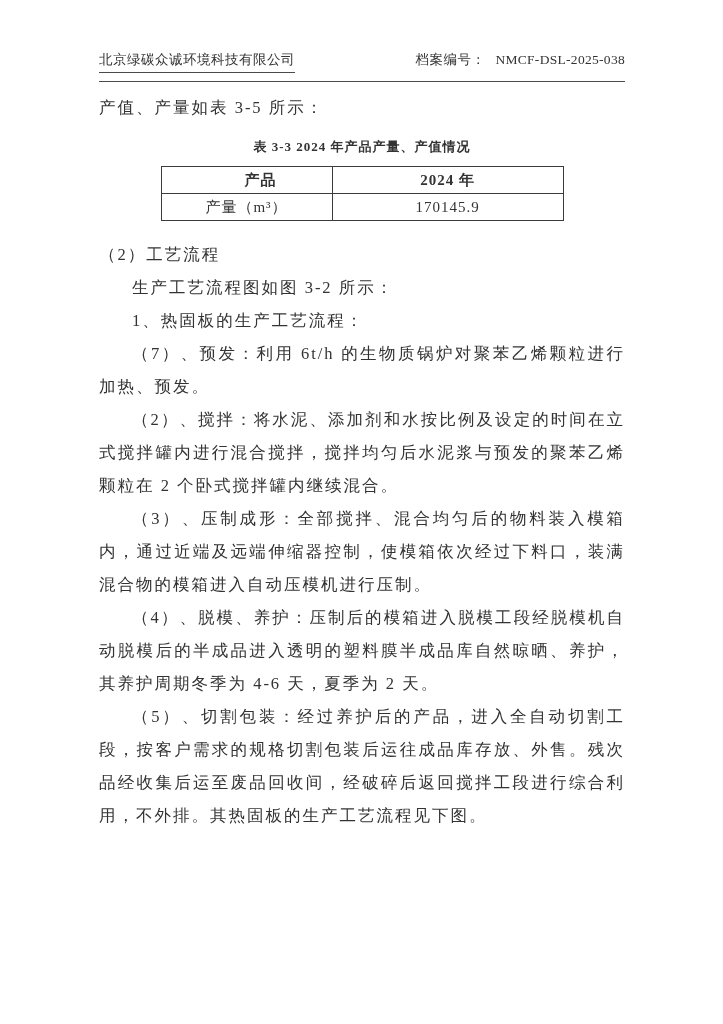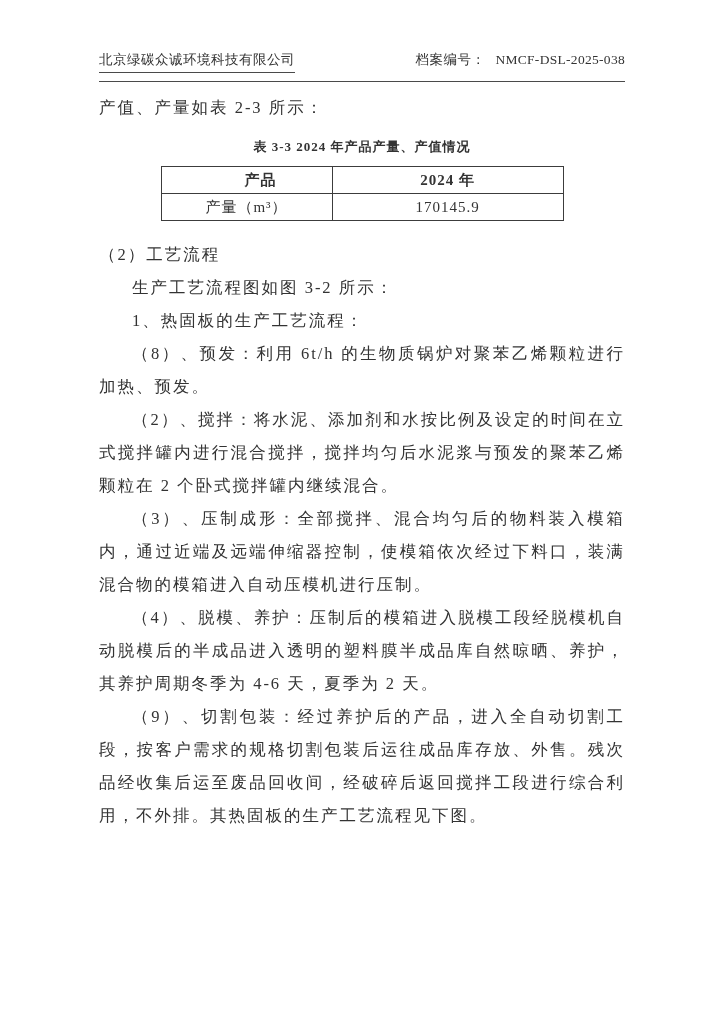--- a/index.html
+++ b/index.html
@@ -105,21 +105,21 @@
 <div class="page">
   <div class="content">
 
     <div class="header">
       <span class="company">北京绿碳众诚环境科技有限公司</span>
       <span class="archive">
         <span>档案编号：</span><span class="num">NMCF-DSL-2025-038</span>
       </span>
     </div>
 
-    <p class="intro">产值、产量如表 2-3 所示：</p>
+    <p class="intro">产值、产量如表 3-5 所示：</p>
 
     <div class="table-title">表 3-3 2024 年产品产量、产值情况</div>
 
     <table class="prod">
       <thead>
         <tr>
           <th class="c1">产品</th>
           <th class="c2">2024 年</th>
         </tr>
       </thead>
@@ -128,23 +128,23 @@
           <td>产量（m³）</td>
           <td>170145.9</td>
         </tr>
       </tbody>
     </table>
 
     <div class="paragraphs">
       <p>（2）工艺流程</p>
       <p class="indent">生产工艺流程图如图 3-2 所示：</p>
       <p class="indent">1、热固板的生产工艺流程：</p>
-      <p class="indent">（8）、预发：利用 6t/h 的生物质锅炉对聚苯乙烯颗粒进行加热、预发。</p>
+      <p class="indent">（7）、预发：利用 6t/h 的生物质锅炉对聚苯乙烯颗粒进行加热、预发。</p>
       <p class="indent">（2）、搅拌：将水泥、添加剂和水按比例及设定的时间在立式搅拌罐内进行混合搅拌，搅拌均匀后水泥浆与预发的聚苯乙烯颗粒在 2 个卧式搅拌罐内继续混合。</p>
       <p class="indent">（3）、压制成形：全部搅拌、混合均匀后的物料装入模箱内，通过近端及远端伸缩器控制，使模箱依次经过下料口，装满混合物的模箱进入自动压模机进行压制。</p>
       <p class="indent">（4）、脱模、养护：压制后的模箱进入脱模工段经脱模机自动脱模后的半成品进入透明的塑料膜半成品库自然晾晒、养护，其养护周期冬季为 4-6 天，夏季为 2 天。</p>
-      <p class="indent">（9）、切割包装：经过养护后的产品，进入全自动切割工段，按客户需求的规格切割包装后运往成品库存放、外售。残次品经收集后运至废品回收间，经破碎后返回搅拌工段进行综合利用，不外排。其热固板的生产工艺流程见下图。</p>
+      <p class="indent">（5）、切割包装：经过养护后的产品，进入全自动切割工段，按客户需求的规格切割包装后运往成品库存放、外售。残次品经收集后运至废品回收间，经破碎后返回搅拌工段进行综合利用，不外排。其热固板的生产工艺流程见下图。</p>
     </div>
 
   </div>
 
   <div class="footer">- 10 -</div>
 </div>
 
 </body></html>

